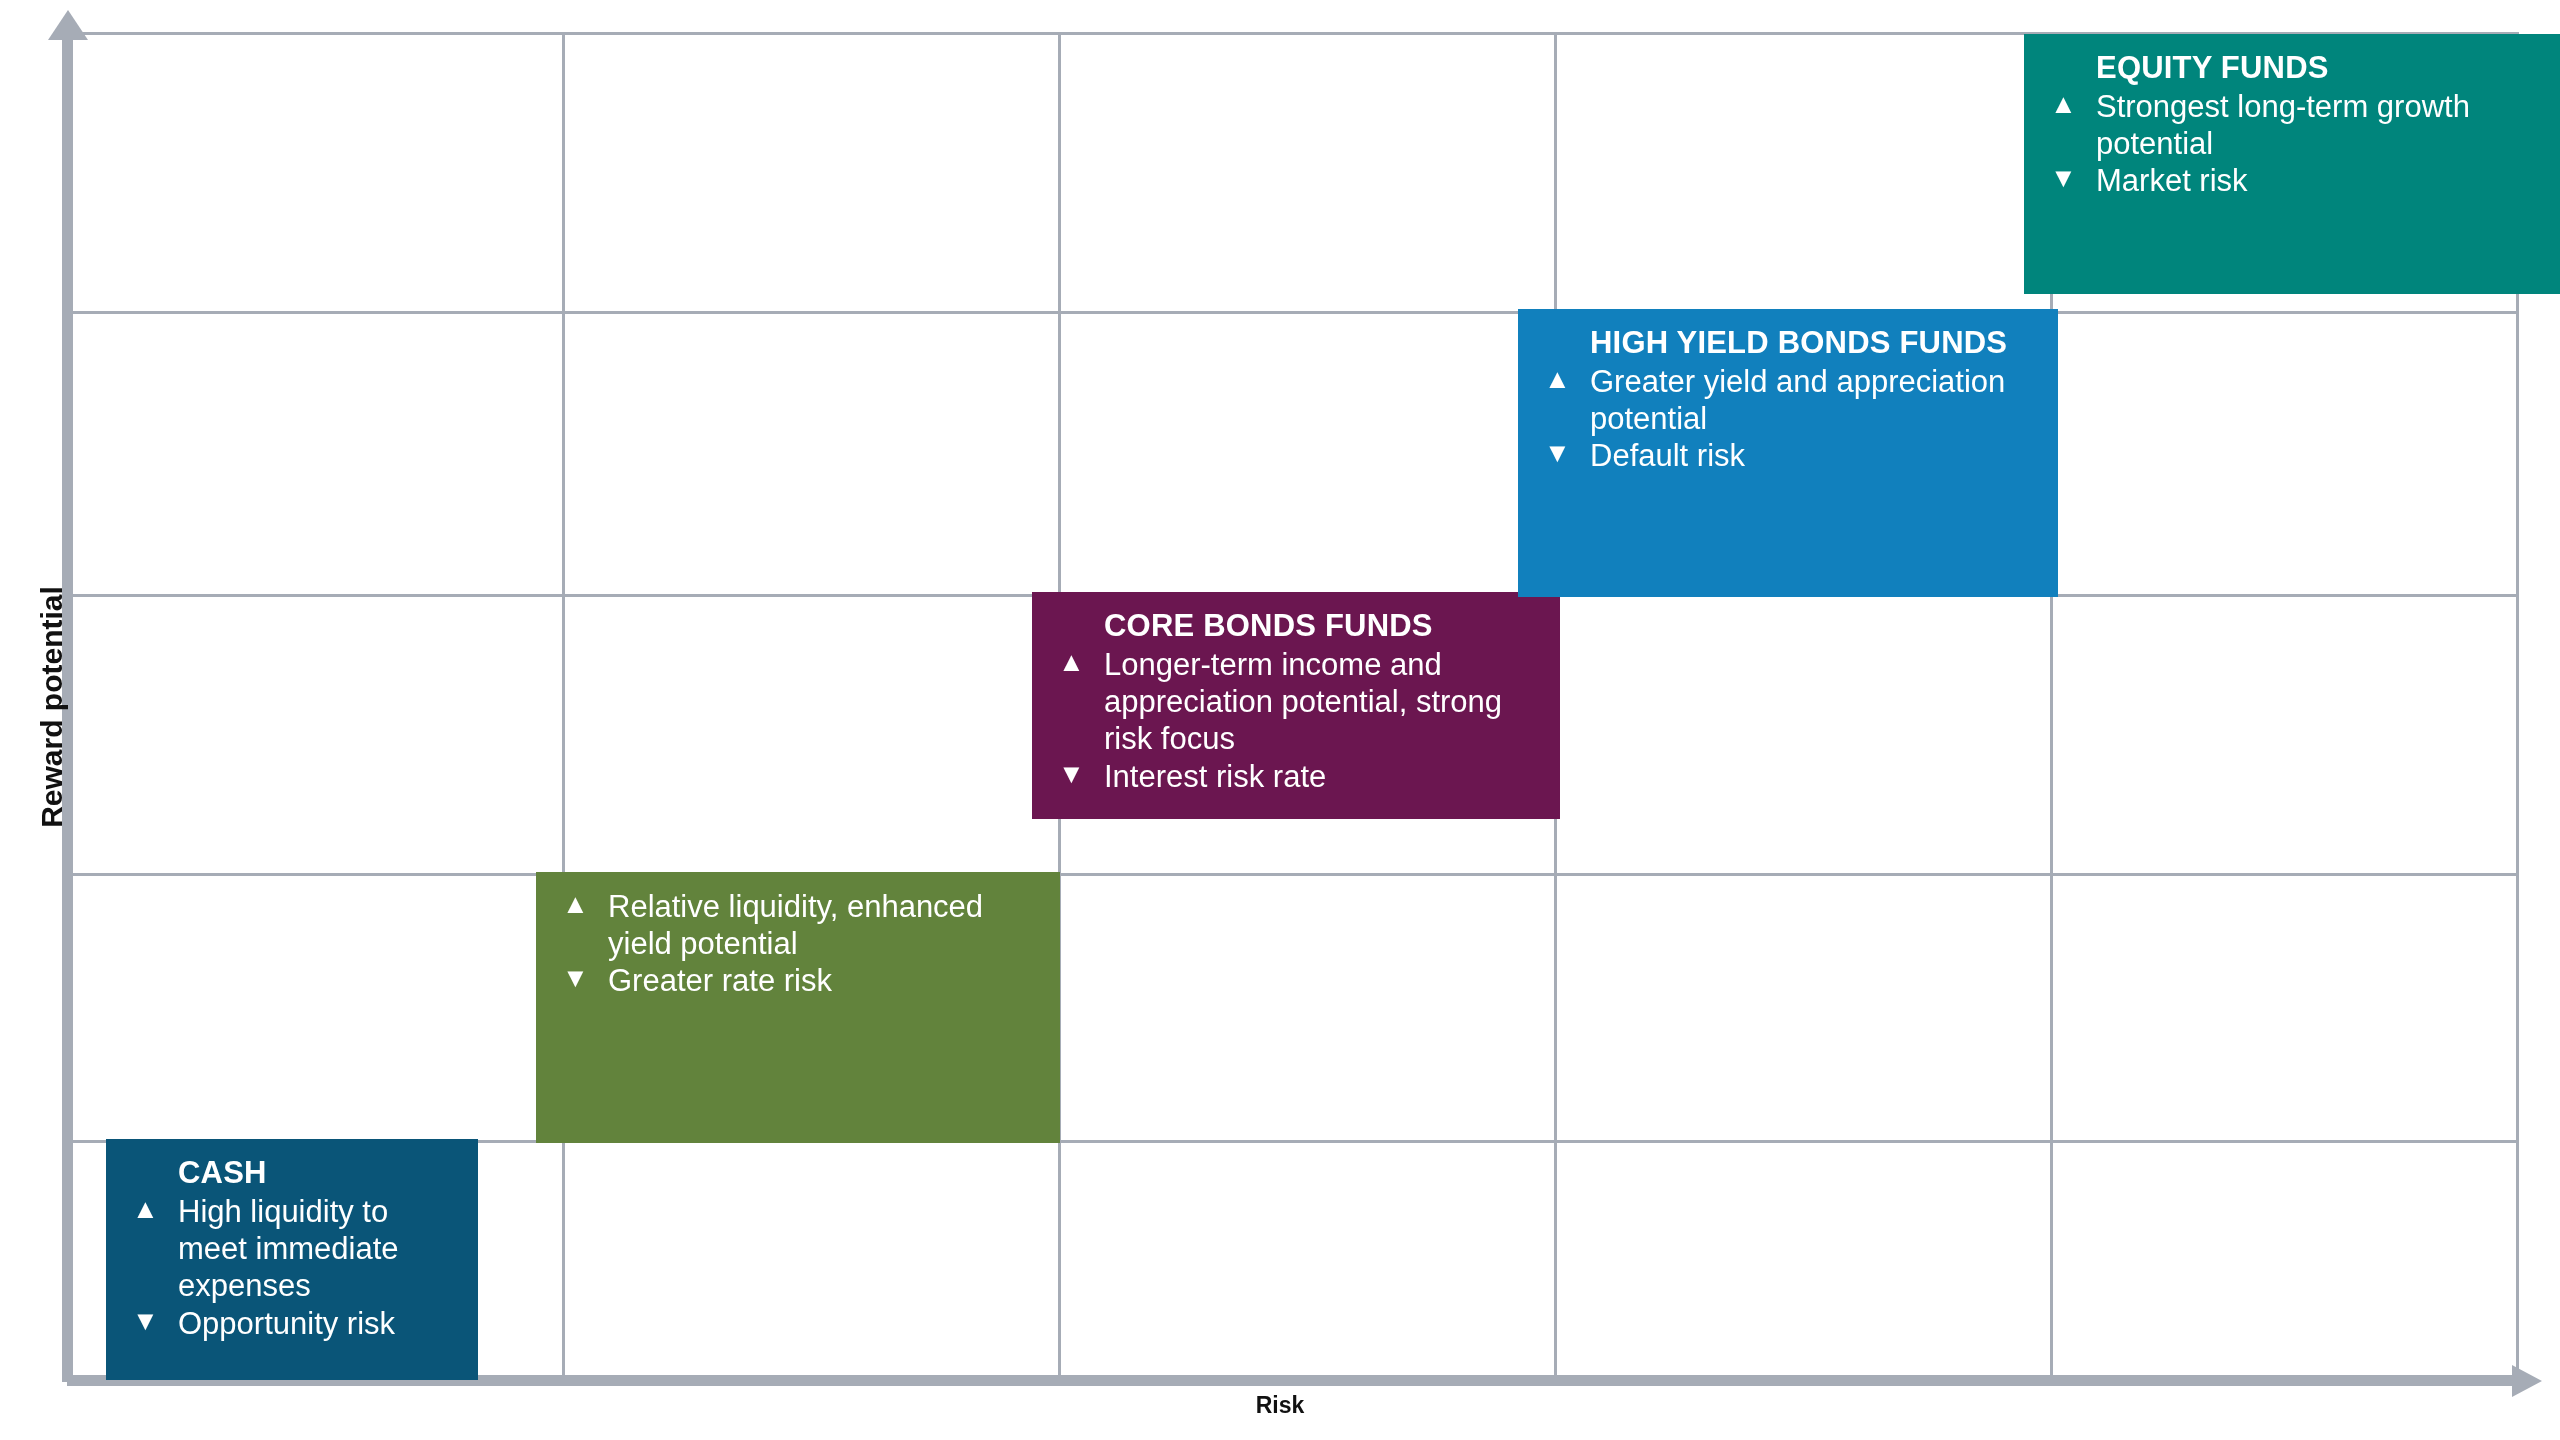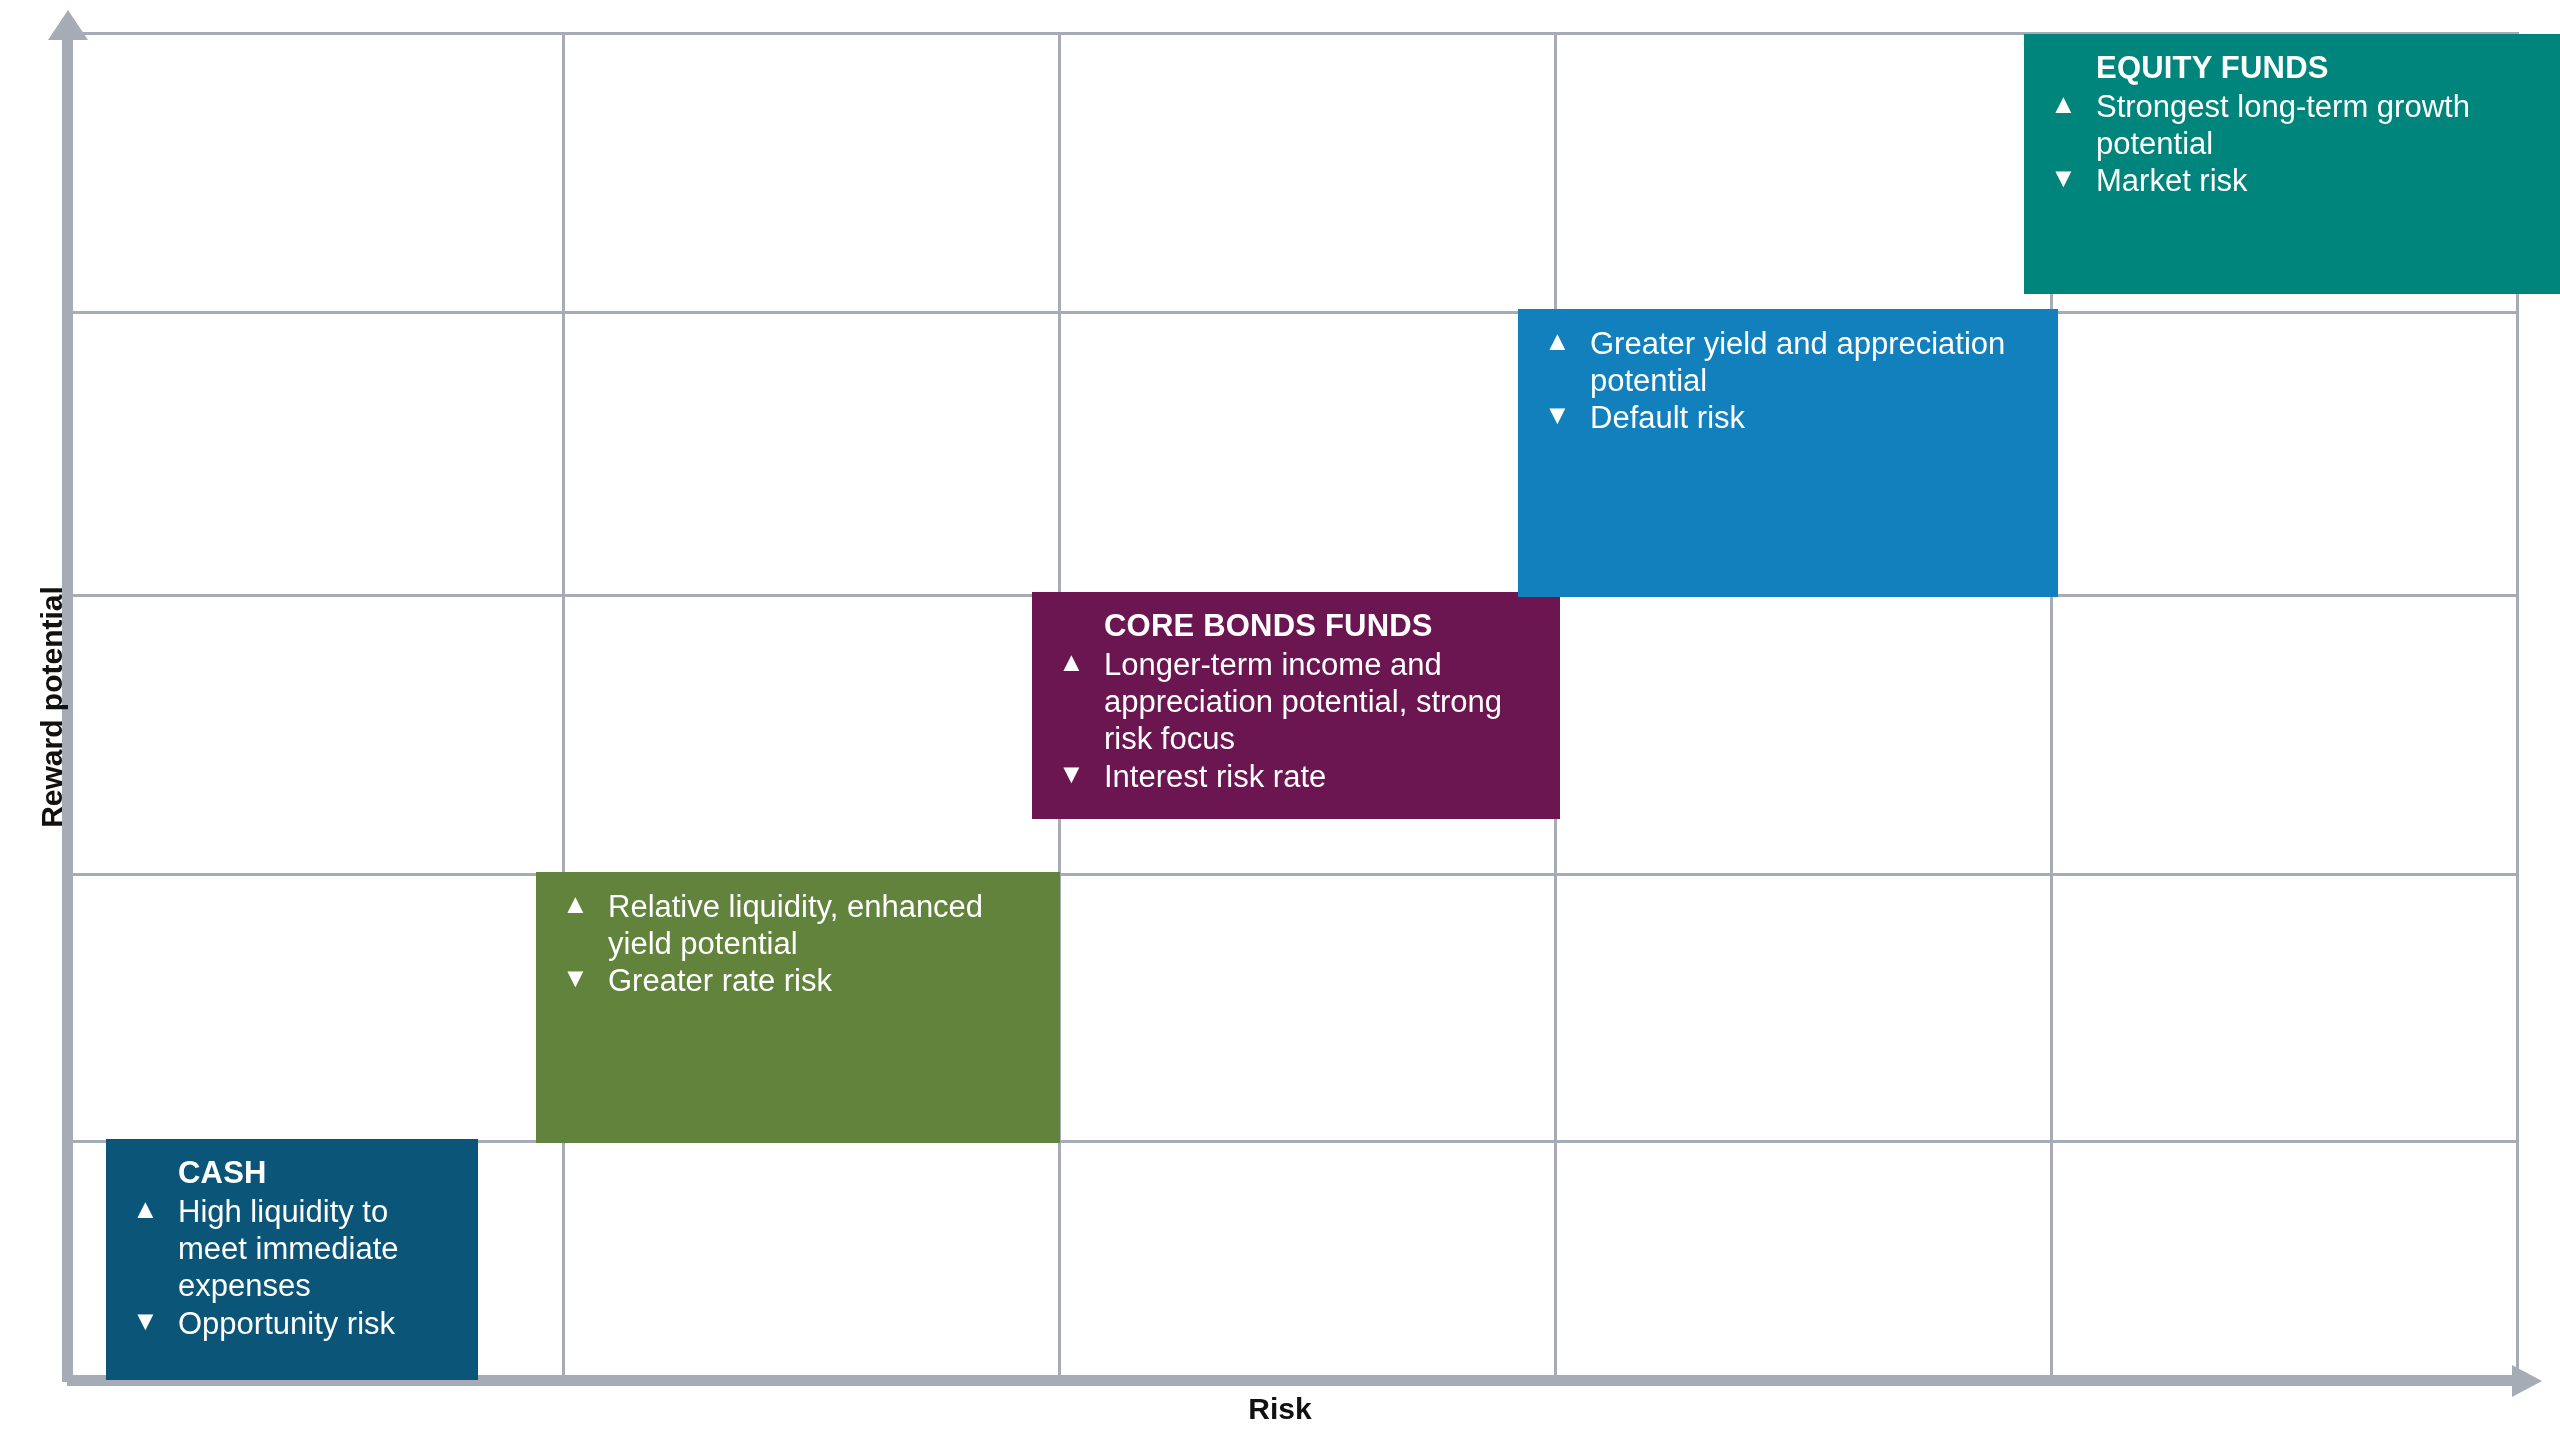--- a/index.html
+++ b/index.html
@@ -20,21 +20,21 @@
         border-bottom:30px solid #a6acb6;}
   #x-axis-arrow{position:absolute;left:2512px;top:1365px;width:0;height:0;
         border-top:16px solid transparent;border-bottom:16px solid transparent;
         border-left:30px solid #a6acb6;}
 
   
   #y-axis-title{position:absolute;left:-88px;top:690px;width:280px;text-align:center;
       transform:rotate(-90deg);transform-origin:center center;
       font-size:30px;font-weight:bold;color:#111111;letter-spacing:0px;}
   #x-axis-title{position:absolute;left:0;top:1392px;width:2560px;text-align:center;
-      font-size:30px;font-weight:bold;color:#111111;}
+      font-size:23px;font-weight:bold;color:#111111;}
 
   
   .step-box{position:absolute;box-sizing:border-box;color:#ffffff;
             padding:16px 26px 16px 26px;}
   .box-title{font-size:31px;font-weight:bold;line-height:1.16;
              letter-spacing:0.2px;margin:0 0 2px 46px;}
   .bullet-row{display:flex;align-items:flex-start;line-height:1.16;}
   .bullet-mark{flex:0 0 auto;width:46px;font-size:27px;line-height:1.22;
                color:#ffffff;}
   .bullet-text{flex:1 1 auto;font-size:31px;line-height:1.2;}
@@ -100,20 +100,21 @@
       <span class="bullet-mark">▲</span>
       <span class="bullet-text">Longer-term income and appreciation potential, strong risk focus</span>
     </div>
     <div class="bullet-row">
       <span class="bullet-mark">▼</span>
       <span class="bullet-text">Interest risk rate</span>
     </div>
   </div>
 
   <div id="box-high-yield" class="step-box" style="background:#1180bd;">
+    <div class="box-title">HIGH YIELD BONDS FUNDS</div>
     <div class="bullet-row">
       <span class="bullet-mark">▲</span>
       <span class="bullet-text">Greater yield and appreciation potential</span>
     </div>
     <div class="bullet-row">
       <span class="bullet-mark">▼</span>
       <span class="bullet-text">Default risk</span>
     </div>
   </div>
 

